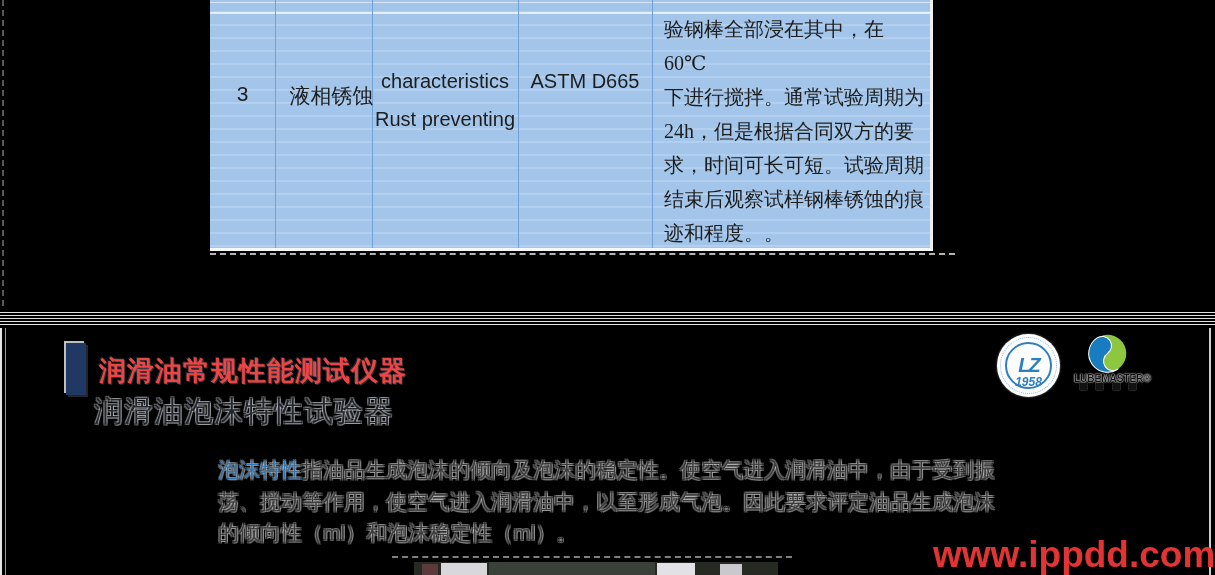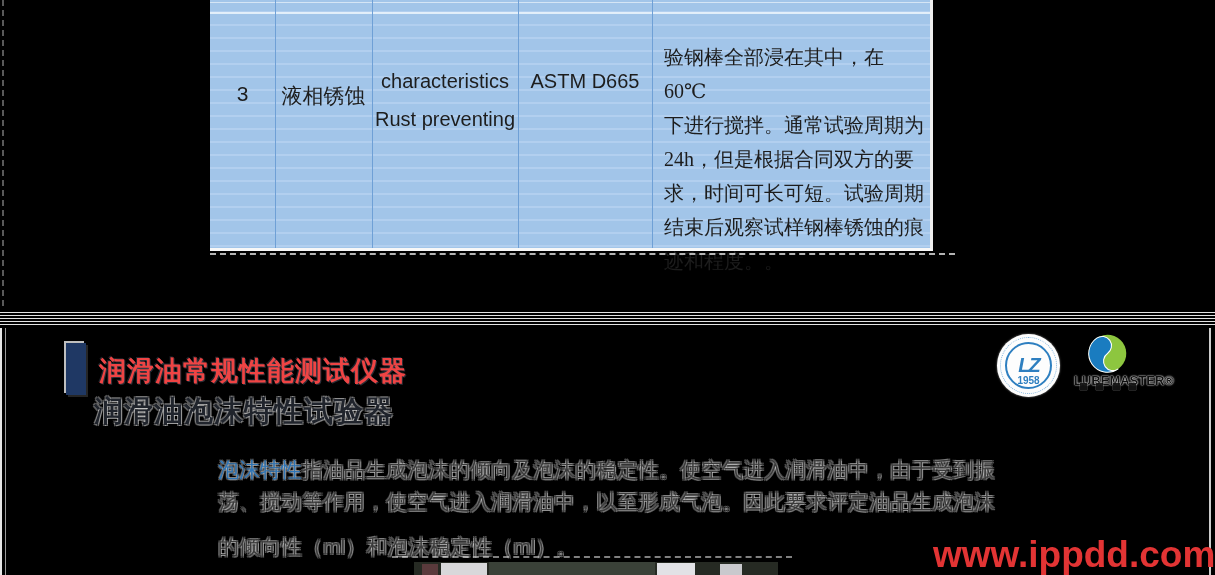--- a/index.html
+++ b/index.html
@@ -16,61 +16,61 @@
     background:repeating-linear-gradient(180deg,#a2c5e9 0px,#a2c5e9 11px,#b2cfef 11px,#b2cfef 13px);
     border-right:3px solid #efefef;border-bottom:3px solid #f7f7f7;
   }
   .test-table .rowline-top{position:absolute;left:0;top:2px;width:100%;height:1px;background:rgba(255,255,255,.55);}
   .test-table .rowline-2{position:absolute;left:0;top:12px;width:100%;height:2px;background:rgba(236,244,252,.85);}
   .colline{position:absolute;top:0;width:1px;height:100%;background:#6fa0d6;}
   .cell{position:absolute;color:#1d1d1d;}
   .cell-center{text-align:center;}
   .cjk{font-family:"Liberation Serif","DejaVu Serif",serif;}
   .cell-no{left:0;top:82px;width:65px;font-size:21px;}
-  .cell-name{left:65px;top:82px;width:97px;font-size:21px;}
+  .cell-name{left:65px;top:82px;width:97px;font-size:21px;padding-left:8px;}
   .cell-en{left:162px;top:62px;width:146px;font-size:20px;line-height:38px;}
   .cell-std{left:308px;top:62px;width:134px;font-size:20px;line-height:38px;}
   .cell-desc{left:442px;top:12px;width:278px;padding:0 4px 6px 12px;box-sizing:border-box;
-    font-size:20px;line-height:34px;margin-top:28px;}
+    font-size:20px;line-height:34px;}
   .table-bottom-dashes{position:absolute;left:210px;top:253px;width:745px;height:0;
     border-top:2px dashed rgba(255,255,255,.7);}
   
   .page-divider{position:absolute;left:0;top:312px;width:1215px;height:15px;
     background:repeating-linear-gradient(180deg,rgba(238,238,238,.95) 0 1px,rgba(0,0,0,0) 1px 3px);}
   
   .page2-left-edge-a{position:absolute;left:0;top:328px;height:247px;width:2px;background:rgba(255,255,255,.9);}
   .page2-left-edge-b{position:absolute;left:5px;top:328px;height:247px;width:1px;background:rgba(255,255,255,.6);}
   .page2-right-edge{position:absolute;left:1209px;top:328px;height:247px;width:2px;background:rgba(255,255,255,.8);}
   
   .accent-bar{position:absolute;left:66px;top:343px;width:20px;height:52px;background:#1f3864;
     box-shadow:-2px -2px 0 rgba(255,255,255,.75), 2px 2px 0 rgba(255,255,255,.15);}
   .sec-title{position:absolute;left:99px;top:353px;font-size:27px;font-weight:bold;letter-spacing:1px;
     color:#ef4444;text-shadow:1px 1px 0 rgba(150,165,195,.28),-1px -1px 0 rgba(150,165,195,.22);white-space:nowrap;}
-  .sec-subtitle{position:absolute;left:94px;top:392px;font-size:29px;font-weight:bold;letter-spacing:1px;
+  .sec-subtitle{position:absolute;left:94px;top:392px;font-size:29px;font-weight:normal;letter-spacing:1px;
     color:#20242c;white-space:nowrap;
     text-shadow:1px 1px 0 rgba(255,255,255,.42),-1px 1px 0 rgba(255,255,255,.34),1px -1px 0 rgba(255,255,255,.34),-1px -1px 0 rgba(255,255,255,.34);}
   
   .body-line{position:absolute;left:218px;font-size:21px;white-space:nowrap;color:#3b3b3b;
     text-shadow:1px 1px 0 rgba(255,255,255,.38),-1px 1px 0 rgba(255,255,255,.30),1px -1px 0 rgba(255,255,255,.30),-1px -1px 0 rgba(255,255,255,.30);}
-  .bl1{top:456px;} .bl2{top:488px;} .bl3{top:519px;margin-top:14px;}
+  .bl1{top:456px;} .bl2{top:488px;} .bl3{top:519px;}
   .lead-blue{color:#2e75b6;}
   
   .inst-logo{position:absolute;left:997px;top:334px;width:63px;height:63px;border-radius:50%;
     background:#fdfdfd;box-shadow:0 0 2px rgba(255,255,255,.6);}
   .inst-ring{position:absolute;left:3px;top:3px;right:3px;bottom:3px;border-radius:50%;
     border:1px dotted #7fb3dd;}
   .inst-inner{position:absolute;left:8px;top:8px;right:8px;bottom:8px;border-radius:50%;
     border:2px solid #2e7fc0;}
   .inst-monogram{position:absolute;left:0;top:20px;width:100%;text-align:center;
     color:#2e7fc0;font-size:20px;font-weight:bold;font-style:italic;letter-spacing:-2px;}
-  .inst-year{position:absolute;left:0;top:41px;width:100%;text-align:center;color:#2e7fc0;font-size:10px;font-weight:bold;}
+  .inst-year{position:absolute;left:0;top:41px;width:100%;text-align:center;color:#2e7fc0;font-size:12px;font-weight:bold;font-style:italic;}
   .lube-logo{position:absolute;left:1074px;top:333px;width:68px;height:58px;}
   .lube-swirl{position:absolute;left:13px;top:0;width:41px;height:41px;transform:rotate(-35deg);}
   .lube-word{position:absolute;left:0;top:40px;width:68px;text-align:center;color:#101010;
-    font-size:13px;font-weight:bold;letter-spacing:0;white-space:nowrap;
+    font-size:10px;font-weight:bold;letter-spacing:0;white-space:nowrap;
     text-shadow:0 0 2px #fff,0 0 1px #fff;}
   .lube-cn{position:absolute;left:6px;top:50px;width:56px;display:flex;justify-content:space-between;}
   .lube-cn span{width:7px;height:7px;background:rgba(20,20,20,.9);box-shadow:0 0 1px rgba(255,255,255,.8);}
   
   .watermark{position:absolute;left:933px;top:534px;font-size:37px;font-weight:900;color:#e23434;
     letter-spacing:0;z-index:60;white-space:nowrap;text-align:right;}
   
   .photo-dashes{position:absolute;left:392px;top:556px;width:400px;height:0;
     border-top:2px dashed rgba(255,255,255,.5);}
   .photo-strip{position:absolute;left:414px;top:562px;width:364px;height:13px;background:#262a23;overflow:hidden;}

